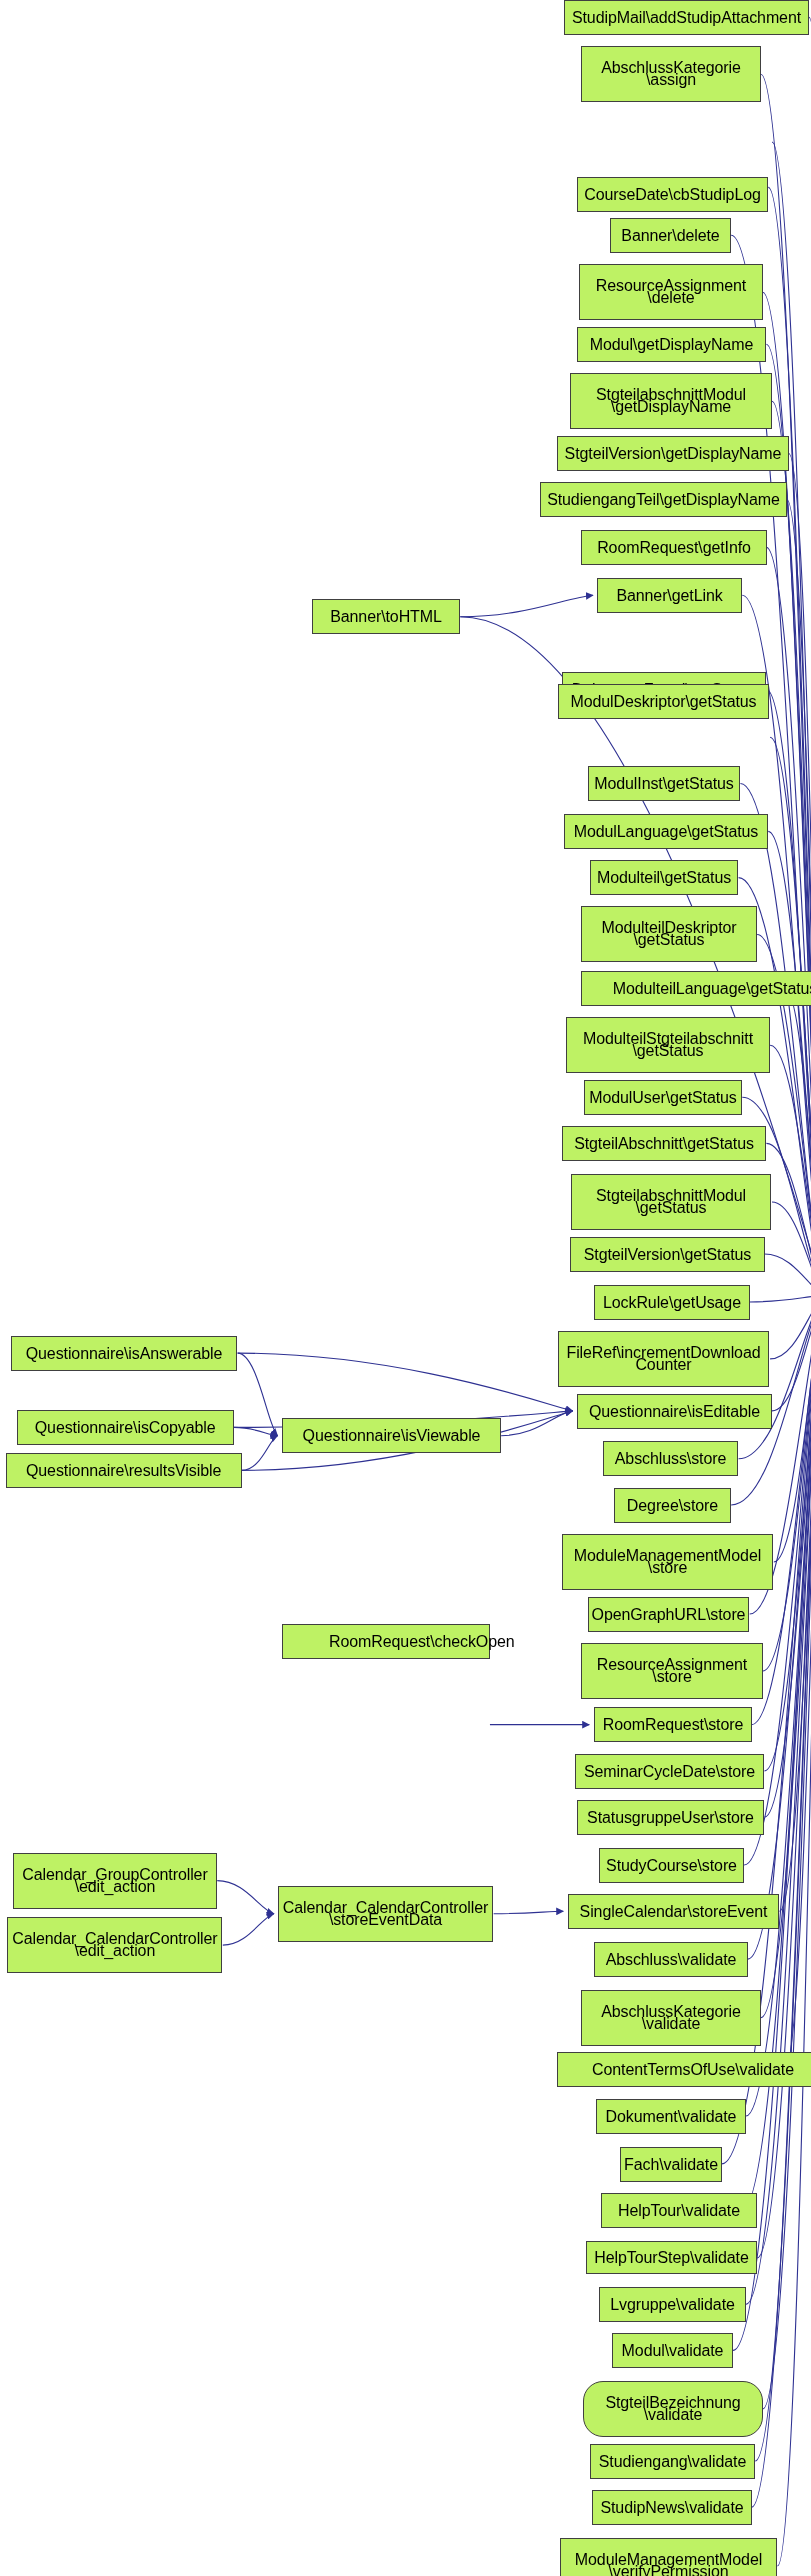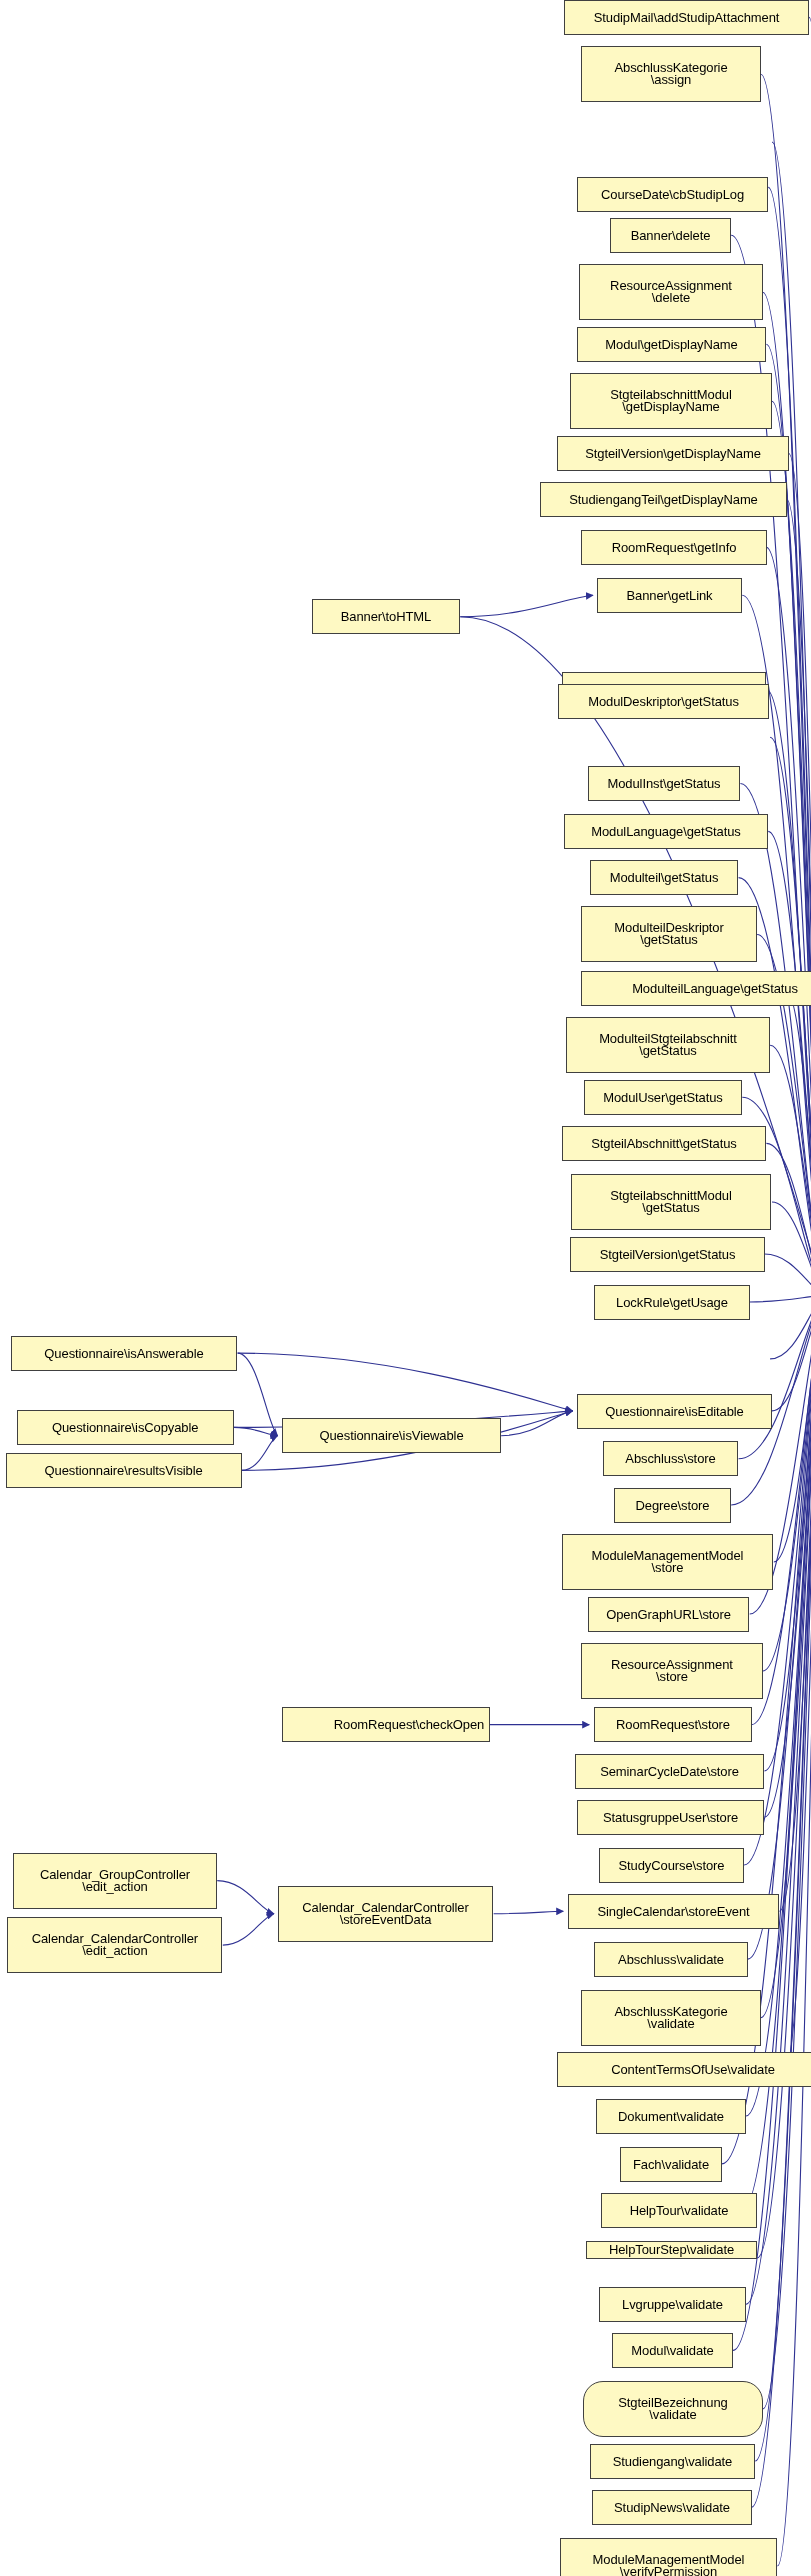--- a/index.html
+++ b/index.html
@@ -23,23 +23,23 @@
     left: 0;
     top: 0;
     width: 812px;
     height: 2576px;
     pointer-events: none;
   }
   .gnode {
     position: absolute;
     box-sizing: border-box;
     border: 0.9px solid #404040;
-    background: #fef9c3;
+    background: #bef264;
     color: #000000;
-    font-size: 13px;
+    font-size: 16px;
     line-height: 12px;
     text-align: center;
     display: flex;
     align-items: center;
     justify-content: center;
     white-space: pre-line;
     letter-spacing: -0.1px;
     z-index: 5;
   }
   .gnode .lbl {
@@ -147,52 +147,54 @@
 \getStatus</span></div>
     <div class="gnode" style="left: 549px; top: 971px; width: 268px; height: 35px; margin-left: 32px;"><span class="lbl">ModulteilLanguage\getStatus</span></div>
     <div class="gnode" style="left: 566px; top: 1017px; width: 204px; height: 56px;"><span class="lbl">ModulteilStgteilabschnitt
 \getStatus</span></div>
     <div class="gnode" style="left: 584px; top: 1080px; width: 158px; height: 35px;"><span class="lbl">ModulUser\getStatus</span></div>
     <div class="gnode" style="left: 562px; top: 1126px; width: 204px; height: 35px;"><span class="lbl">StgteilAbschnitt\getStatus</span></div>
     <div class="gnode" style="left: 571px; top: 1174px; width: 200px; height: 56px;"><span class="lbl">StgteilabschnittModul
 \getStatus</span></div>
     <div class="gnode" style="left: 570px; top: 1237px; width: 195px; height: 35px;"><span class="lbl">StgteilVersion\getStatus</span></div>
     <div class="gnode" style="left: 594px; top: 1285px; width: 156px; height: 35px;"><span class="lbl">LockRule\getUsage</span></div>
+    <div class="gnode" style="left: 558px; top: 1331px; width: 211px; height: 56px;"><span class="lbl">FileRef\incrementDownload
+Counter</span></div>
     <div class="gnode" style="left: 577px; top: 1394px; width: 195px; height: 35px;"><span class="lbl">Questionnaire\isEditable</span></div>
     <div class="gnode" style="left: 11px; top: 1336px; width: 226px; height: 35px;"><span class="lbl">Questionnaire\isAnswerable</span></div>
     <div class="gnode" style="left: 16.7px; top: 1410px; width: 217px; height: 35px;"><span class="lbl">Questionnaire\isCopyable</span></div>
     <div class="gnode" style="left: 282px; top: 1418px; width: 219px; height: 35px;"><span class="lbl">Questionnaire\isViewable</span></div>
     <div class="gnode" style="left: 5.6px; top: 1453px; width: 236px; height: 35px;"><span class="lbl">Questionnaire\resultsVisible</span></div>
     <div class="gnode" style="left: 603px; top: 1441px; width: 135px; height: 35px;"><span class="lbl">Abschluss\store</span></div>
     <div class="gnode" style="left: 614px; top: 1488px; width: 117px; height: 35px;"><span class="lbl">Degree\store</span></div>
     <div class="gnode" style="left: 562px; top: 1534px; width: 211px; height: 56px;"><span class="lbl">ModuleManagementModel
 \store</span></div>
     <div class="gnode" style="left: 588px; top: 1597px; width: 161px; height: 35px;"><span class="lbl">OpenGraphURL\store</span></div>
     <div class="gnode" style="left: 581px; top: 1643px; width: 182px; height: 56px;"><span class="lbl">ResourceAssignment
 \store</span></div>
     <div class="gnode" style="left: 594px; top: 1707px; width: 158px; height: 35px;"><span class="lbl">RoomRequest\store</span></div>
-    <div class="gnode" style="left: 282px; top: 1707px; width: 208px; height: 35px; padding-left: 46px;"><span class="lbl">RoomRequest\checkOpen</span></div>
+    <div class="gnode" style="left: 282px; top: 1624px; width: 208px; height: 35px; padding-left: 46px;"><span class="lbl">RoomRequest\checkOpen</span></div>
     <div class="gnode" style="left: 575px; top: 1754px; width: 189px; height: 35px;"><span class="lbl">SeminarCycleDate\store</span></div>
     <div class="gnode" style="left: 577px; top: 1800px; width: 187px; height: 35px;"><span class="lbl">StatusgruppeUser\store</span></div>
     <div class="gnode" style="left: 599px; top: 1848px; width: 145px; height: 35px;"><span class="lbl">StudyCourse\store</span></div>
     <div class="gnode" style="left: 568px; top: 1894px; width: 211px; height: 35px;"><span class="lbl">SingleCalendar\storeEvent</span></div>
     <div class="gnode" style="left: 278px; top: 1886px; width: 215px; height: 56px;"><span class="lbl">Calendar_CalendarController
 \storeEventData</span></div>
     <div class="gnode" style="left: 13px; top: 1853px; width: 204px; height: 56px;"><span class="lbl">Calendar_GroupController
 \edit_action</span></div>
     <div class="gnode" style="left: 7.4px; top: 1917px; width: 215px; height: 56px;"><span class="lbl">Calendar_CalendarController
 \edit_action</span></div>
     <div class="gnode" style="left: 594px; top: 1942px; width: 154px; height: 35px;"><span class="lbl">Abschluss\validate</span></div>
     <div class="gnode" style="left: 581px; top: 1990px; width: 180px; height: 56px;"><span class="lbl">AbschlussKategorie
 \validate</span></div>
     <div class="gnode" style="left: 557px; top: 2052px; width: 272px; height: 35px;"><span class="lbl">ContentTermsOfUse\validate</span></div>
     <div class="gnode" style="left: 596px; top: 2099px; width: 150px; height: 35px;"><span class="lbl">Dokument\validate</span></div>
     <div class="gnode" style="left: 620px; top: 2147px; width: 102px; height: 35px;"><span class="lbl">Fach\validate</span></div>
     <div class="gnode" style="left: 601px; top: 2193px; width: 156px; height: 35px;"><span class="lbl">HelpTour\validate</span></div>
-    <div class="gnode" style="left: 586px; top: 2241px; width: 171px; height: 18px;"><span class="lbl">HelpTourStep\validate</span></div>
+    <div class="gnode" style="left: 586px; top: 2241px; width: 171px; height: 33px;"><span class="lbl">HelpTourStep\validate</span></div>
     <div class="gnode" style="left: 599px; top: 2287px; width: 147px; height: 35px;"><span class="lbl">Lvgruppe\validate</span></div>
     <div class="gnode" style="left: 612px; top: 2333px; width: 121px; height: 35px;"><span class="lbl">Modul\validate</span></div>
     <div class="gnode" style="left: 583px; top: 2381px; width: 180px; height: 56px; border-radius: 20px;"><span class="lbl">StgteilBezeichnung
 \validate</span></div>
     <div class="gnode" style="left: 590px; top: 2444px; width: 165px; height: 35px;"><span class="lbl">Studiengang\validate</span></div>
     <div class="gnode" style="left: 592px; top: 2490px; width: 160px; height: 35px;"><span class="lbl">StudipNews\validate</span></div>
     <div class="gnode" style="left: 560px; top: 2538px; width: 217px; height: 56px;"><span class="lbl">ModuleManagementModel
 \verifyPermission</span></div>
   </div>
 

